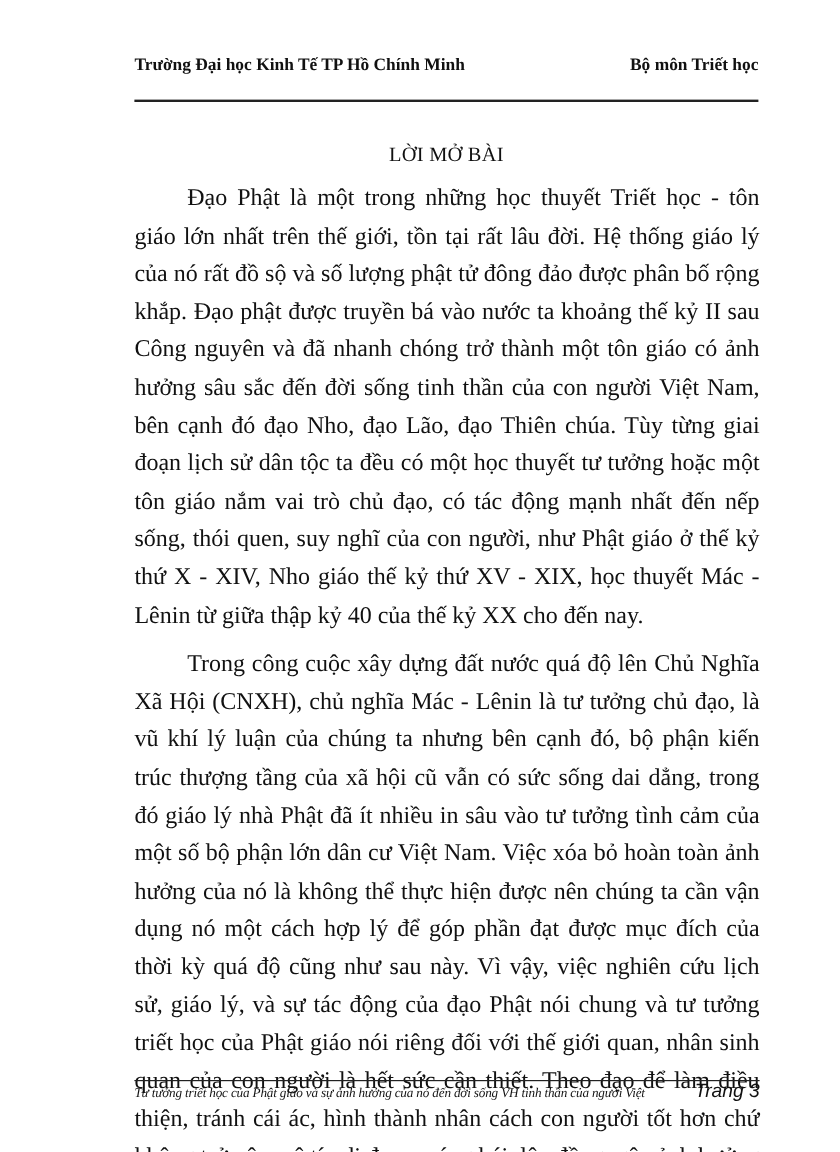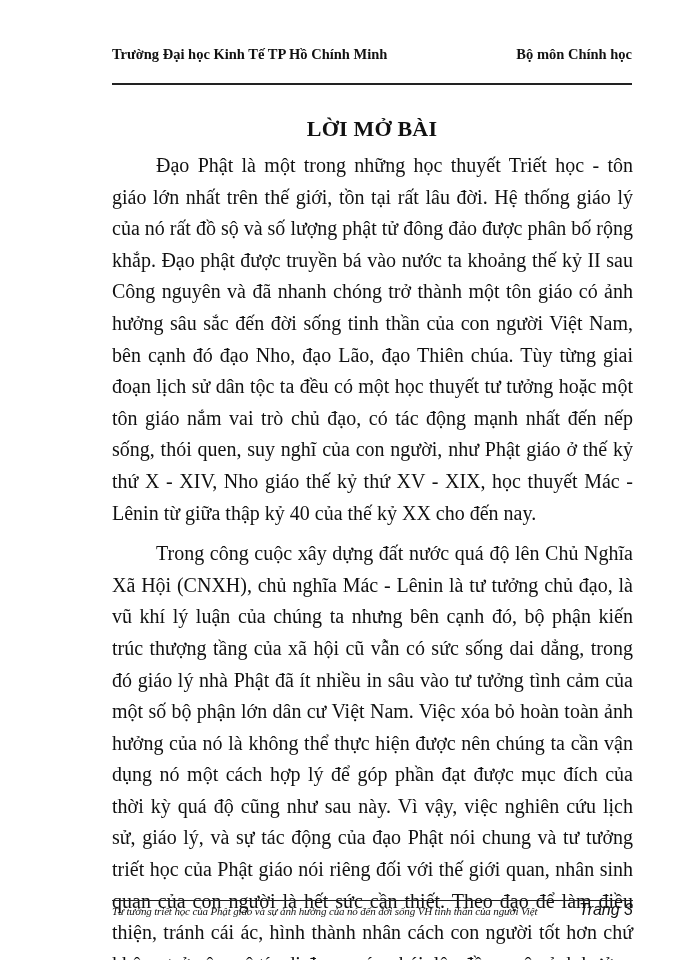--- a/index.html
+++ b/index.html
@@ -34,22 +34,22 @@
       font-weight: bold;
       font-size: 14.5px;
     }
     .header span { line-height: 18px; }
     .title {
       position: absolute;
       left: 112px;
       top: 118px;
       width: 520px;
       text-align: center;
-      font-weight: bold;
-      font-size: 22px;
+      font-weight: normal;
+      font-size: 17px;
       line-height: 22px;
       letter-spacing: 0.2px;
     }
     .body {
       position: absolute;
       left: 112px;
       top: 150px;
       width: 521px;
       font-size: 20px;
       line-height: 31.6px;
@@ -89,21 +89,21 @@
       white-space: nowrap;
     }
   </style>
 </head>
 <body>
 
 <div class="page">
 
   <div class="header">
     <span>Trường Đại học Kinh Tế TP Hồ Chính Minh</span>
-    <span>Bộ môn Chính học</span>
+    <span>Bộ môn Triết học</span>
   </div>
 
   <div class="title">LỜI MỞ BÀI</div>
 
   <div class="body">
     <p>Đạo Phật là một trong những học thuyết Triết học - tôn giáo lớn nhất trên thế giới, tồn tại rất lâu đời. Hệ thống giáo lý của nó rất đồ sộ và số lượng phật tử đông đảo được phân bố rộng khắp. Đạo phật được truyền bá vào nước ta khoảng thế kỷ II sau Công nguyên và đã nhanh chóng trở thành một tôn giáo có ảnh hưởng sâu sắc đến đời sống tinh thần của con người Việt Nam, bên cạnh đó đạo Nho, đạo Lão, đạo Thiên chúa. Tùy từng giai đoạn lịch sử dân tộc ta đều có một học thuyết tư tưởng hoặc một tôn giáo nắm vai trò chủ đạo, có tác động mạnh nhất đến nếp sống, thói quen, suy nghĩ của con người, như Phật giáo ở thế kỷ thứ X - XIV, Nho giáo thế kỷ thứ XV - XIX, học thuyết Mác - Lênin từ giữa thập kỷ 40 của thế kỷ XX cho đến nay.</p>
     <p>Trong công cuộc xây dựng đất nước quá độ lên Chủ Nghĩa Xã Hội (CNXH), chủ nghĩa Mác - Lênin là tư tưởng chủ đạo, là vũ khí lý luận của chúng ta nhưng bên cạnh đó, bộ phận kiến trúc thượng tầng của xã hội cũ vẫn có sức sống dai dẳng, trong đó giáo lý nhà Phật đã ít nhiều in sâu vào tư tưởng tình cảm của một số bộ phận lớn dân cư Việt Nam. Việc xóa bỏ hoàn toàn ảnh hưởng của nó là không thể thực hiện được nên chúng ta cần vận dụng nó một cách hợp lý để góp phần đạt được mục đích của thời kỳ quá độ cũng như sau này. Vì vậy, việc nghiên cứu lịch sử, giáo lý, và sự tác động của đạo Phật nói chung và tư tưởng triết học của Phật giáo nói riêng đối với thế giới quan, nhân sinh quan của con người là hết sức cần thiết. Theo đạo để làm điều thiện, tránh cái ác, hình thành nhân cách con người tốt hơn chứ không trở nên mê tín dị đoan, cúng bái, lên đồng, gây ảnh hưởng xấu đến sức khoẻ, niềm tin của quần chúng nhân dân. Chính vì vậy, chúng ta cùng tìm  hiểu Tư tưởng triết học của Phật giáo và sự ảnh hưởng của nó đến đời sống văn hóa tinh thần của người Việt.</p>
   </div>
 
   <div class="footer">

